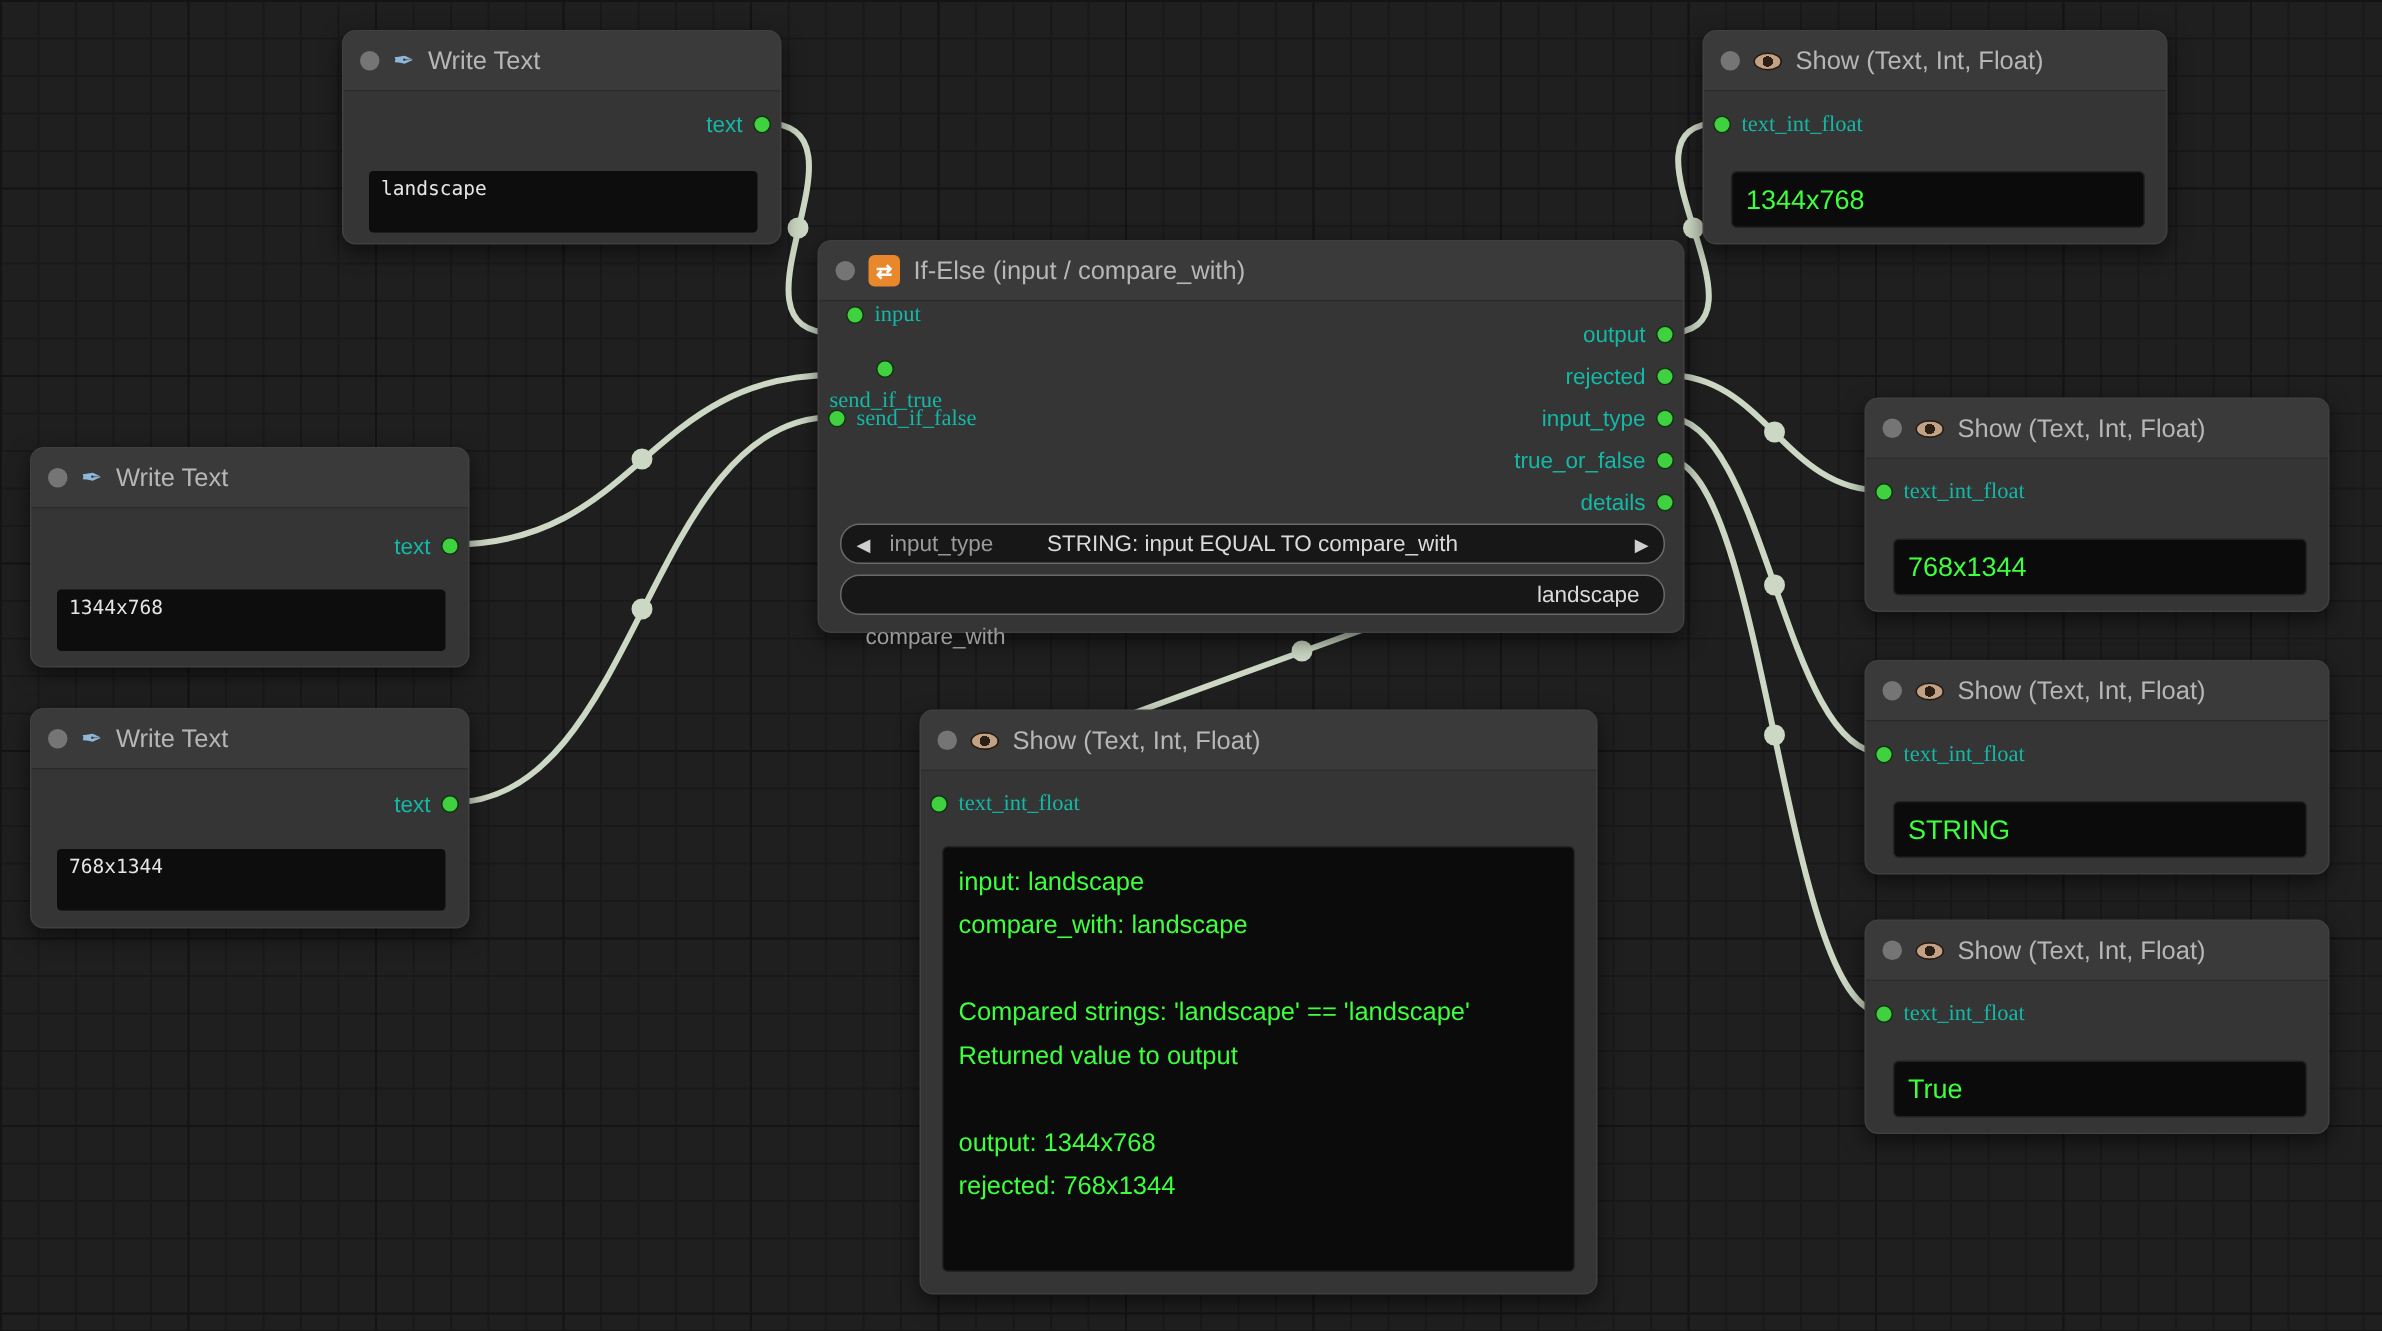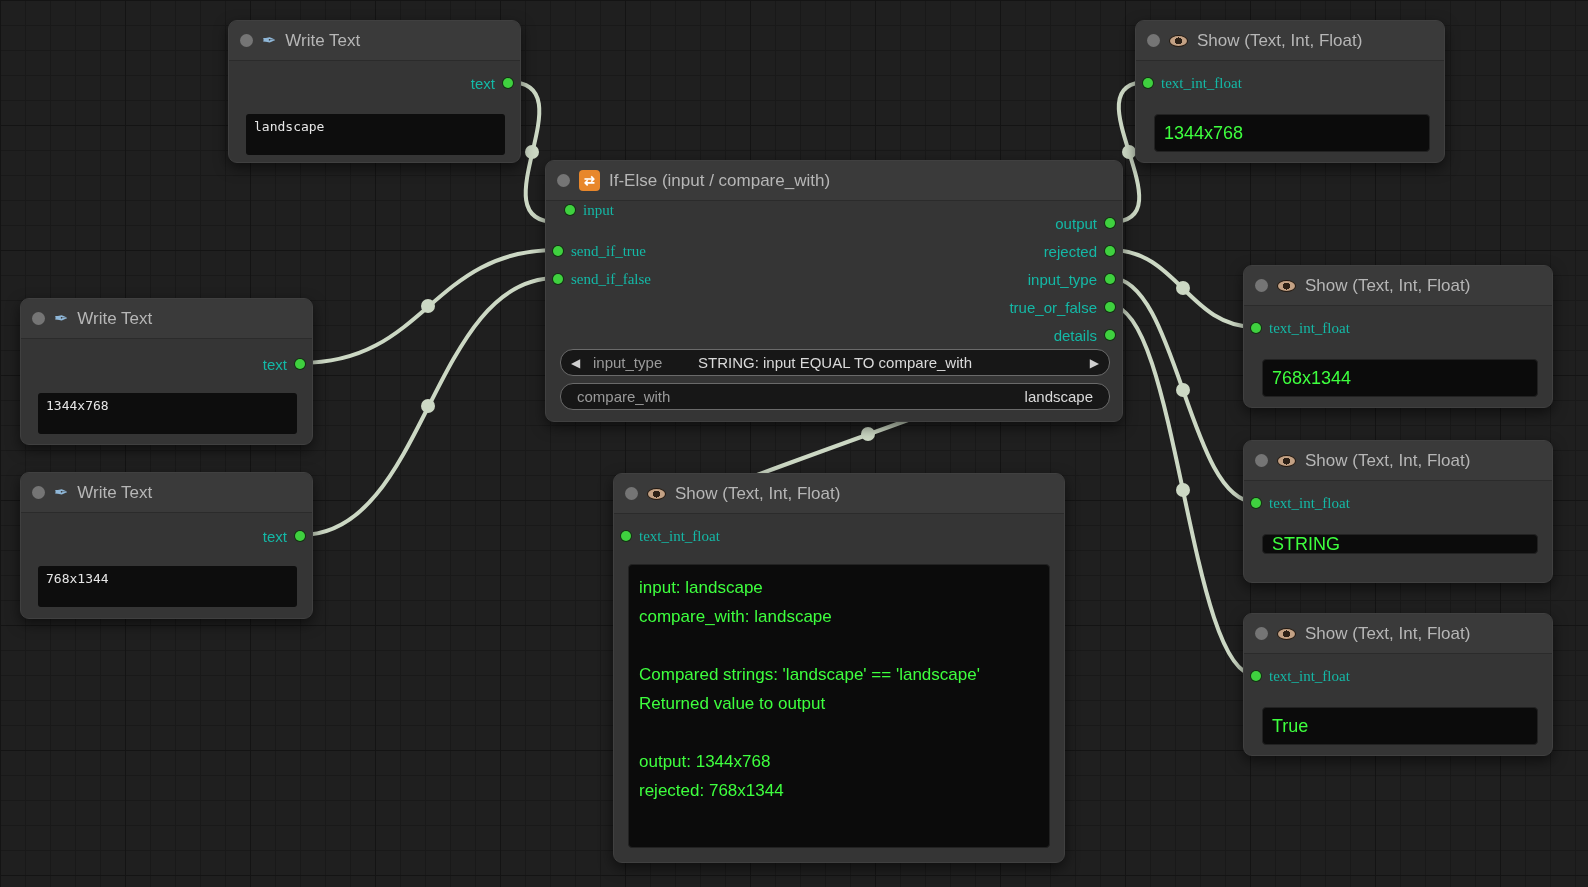--- a/index.html
+++ b/index.html
@@ -49,21 +49,21 @@
   .display.multi{display:block;padding:8px 10px;font-size:17px;line-height:29px;}
   .dline{min-height:29px;white-space:pre;}
   .pill{
     position:absolute;height:27px;background:#171717;border:1px solid #6a6a6a;
     border-radius:13px;font-size:15px;color:#dadada;box-sizing:border-box;
   }
   .pill .arrow{position:absolute;top:0;height:25px;display:flex;align-items:center;color:#cfcfcf;font-size:12px;}
   .arrow.l{left:10px;} .arrow.r{right:10px;}
   .pill .plabel{position:absolute;left:32px;top:0;height:25px;display:flex;align-items:center;color:#9a9a9a;}
   .pill .pvalue{position:absolute;left:0;right:0;top:0;height:25px;display:flex;align-items:center;justify-content:center;}
-  .pill.kv .plabel{left:16px;}
+  .pill.kv .plabel{left:16px;margin-top:28px;}
   .pill.kv .pvalue{justify-content:flex-end;padding-right:16px;}
 </style>
 </head>
 <body>
 
 <div class="canvas">
 
   <svg class="links" width="1588" height="887">
     <g stroke="#ccd8c4" stroke-width="4" fill="none">
       <path d="M509,82 C589,82 476,222 556,222"></path>
@@ -129,21 +129,21 @@
   <div class="node" style="left:545px;top:160px;width:578px;height:262px;">
     <div class="title">
       <span class="tdot"></span>
       <span class="icon shuffle">⇄</span>
       <span>If-Else (input / compare_with)</span>
     </div>
     <div class="port in" style="top:39px;margin-left:12px;">
       <span class="pdot"></span>
       <span>input</span>
     </div>
-    <div class="port in" style="top:80px;">
+    <div class="port in" style="top:80px;flex-direction:column;">
       <span class="pdot"></span>
       <span>send_if_true</span>
     </div>
     <div class="port in" style="top:108px;">
       <span class="pdot"></span>
       <span>send_if_false</span>
     </div>
     <div class="port out" style="top:52px;">
       <span class="pdot"></span>
       <span>output</span>
@@ -205,21 +205,21 @@
   <div class="node" style="left:1243px;top:440px;width:310px;height:143px;">
     <div class="title">
       <span class="tdot"></span>
       <span class="icon eye"></span>
       <span>Show (Text, Int, Float)</span>
     </div>
     <div class="port in" style="top:52px;">
       <span class="pdot"></span>
       <span>text_int_float</span>
     </div>
-    <div class="display" style="left:18px;top:93px;width:276px;height:20px;">STRING</div>
+    <div class="display" style="left:18px;top:93px;width:276px;height:38px;">STRING</div>
   </div>
 
   <div class="node" style="left:1243px;top:613px;width:310px;height:143px;">
     <div class="title">
       <span class="tdot"></span>
       <span class="icon eye"></span>
       <span>Show (Text, Int, Float)</span>
     </div>
     <div class="port in" style="top:52px;">
       <span class="pdot"></span>

